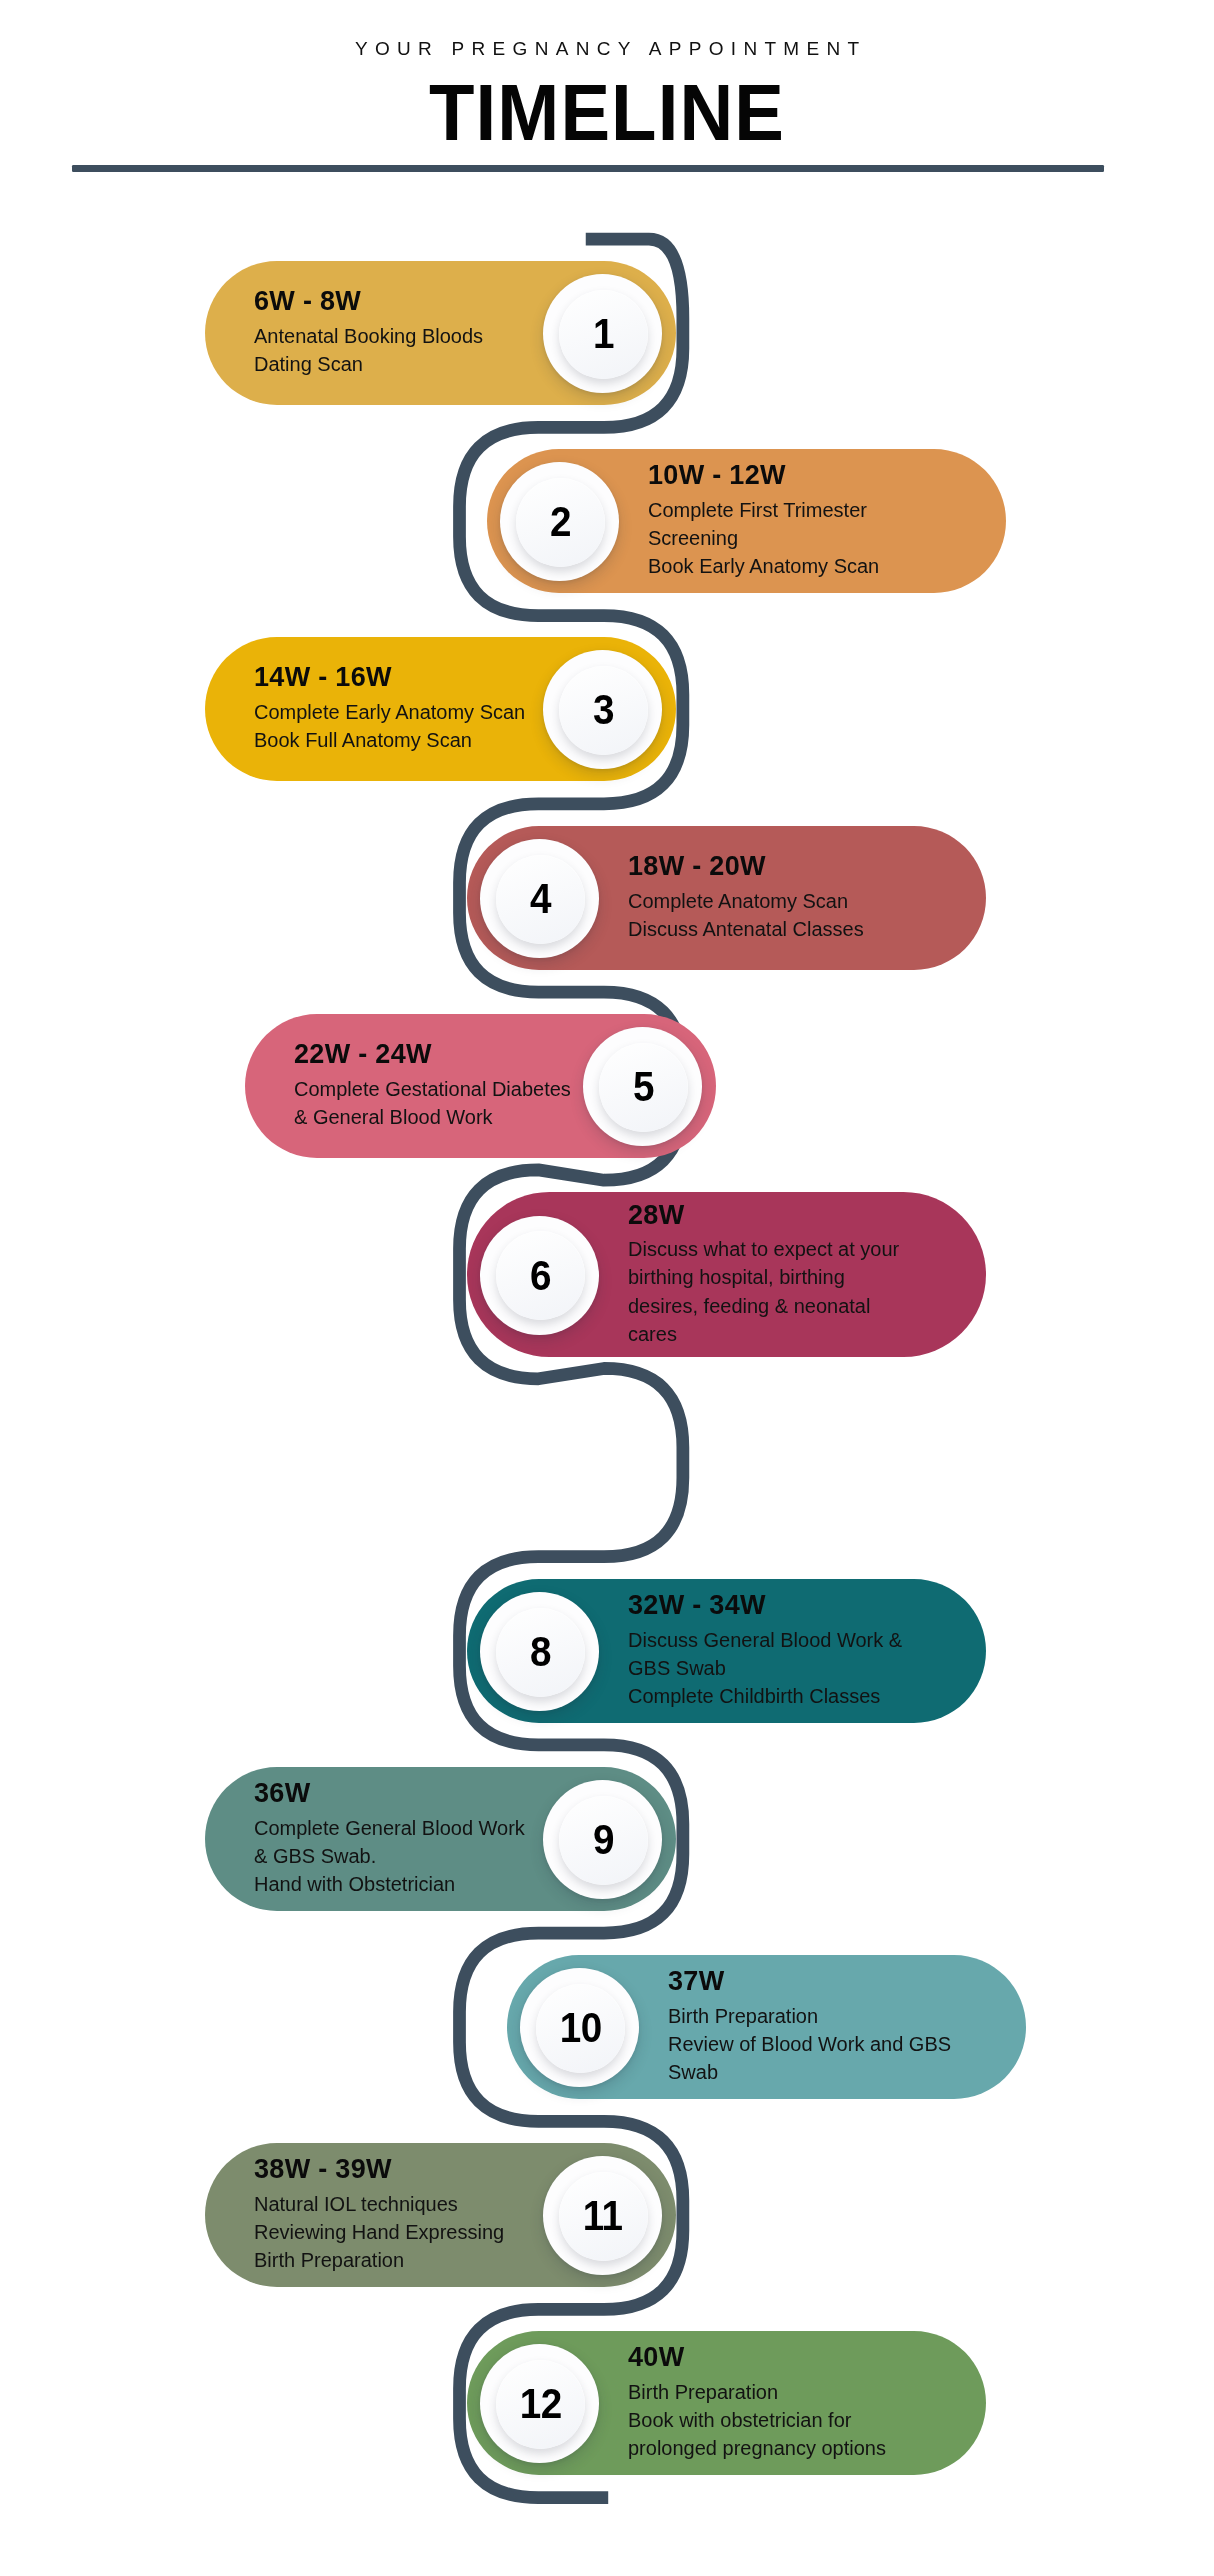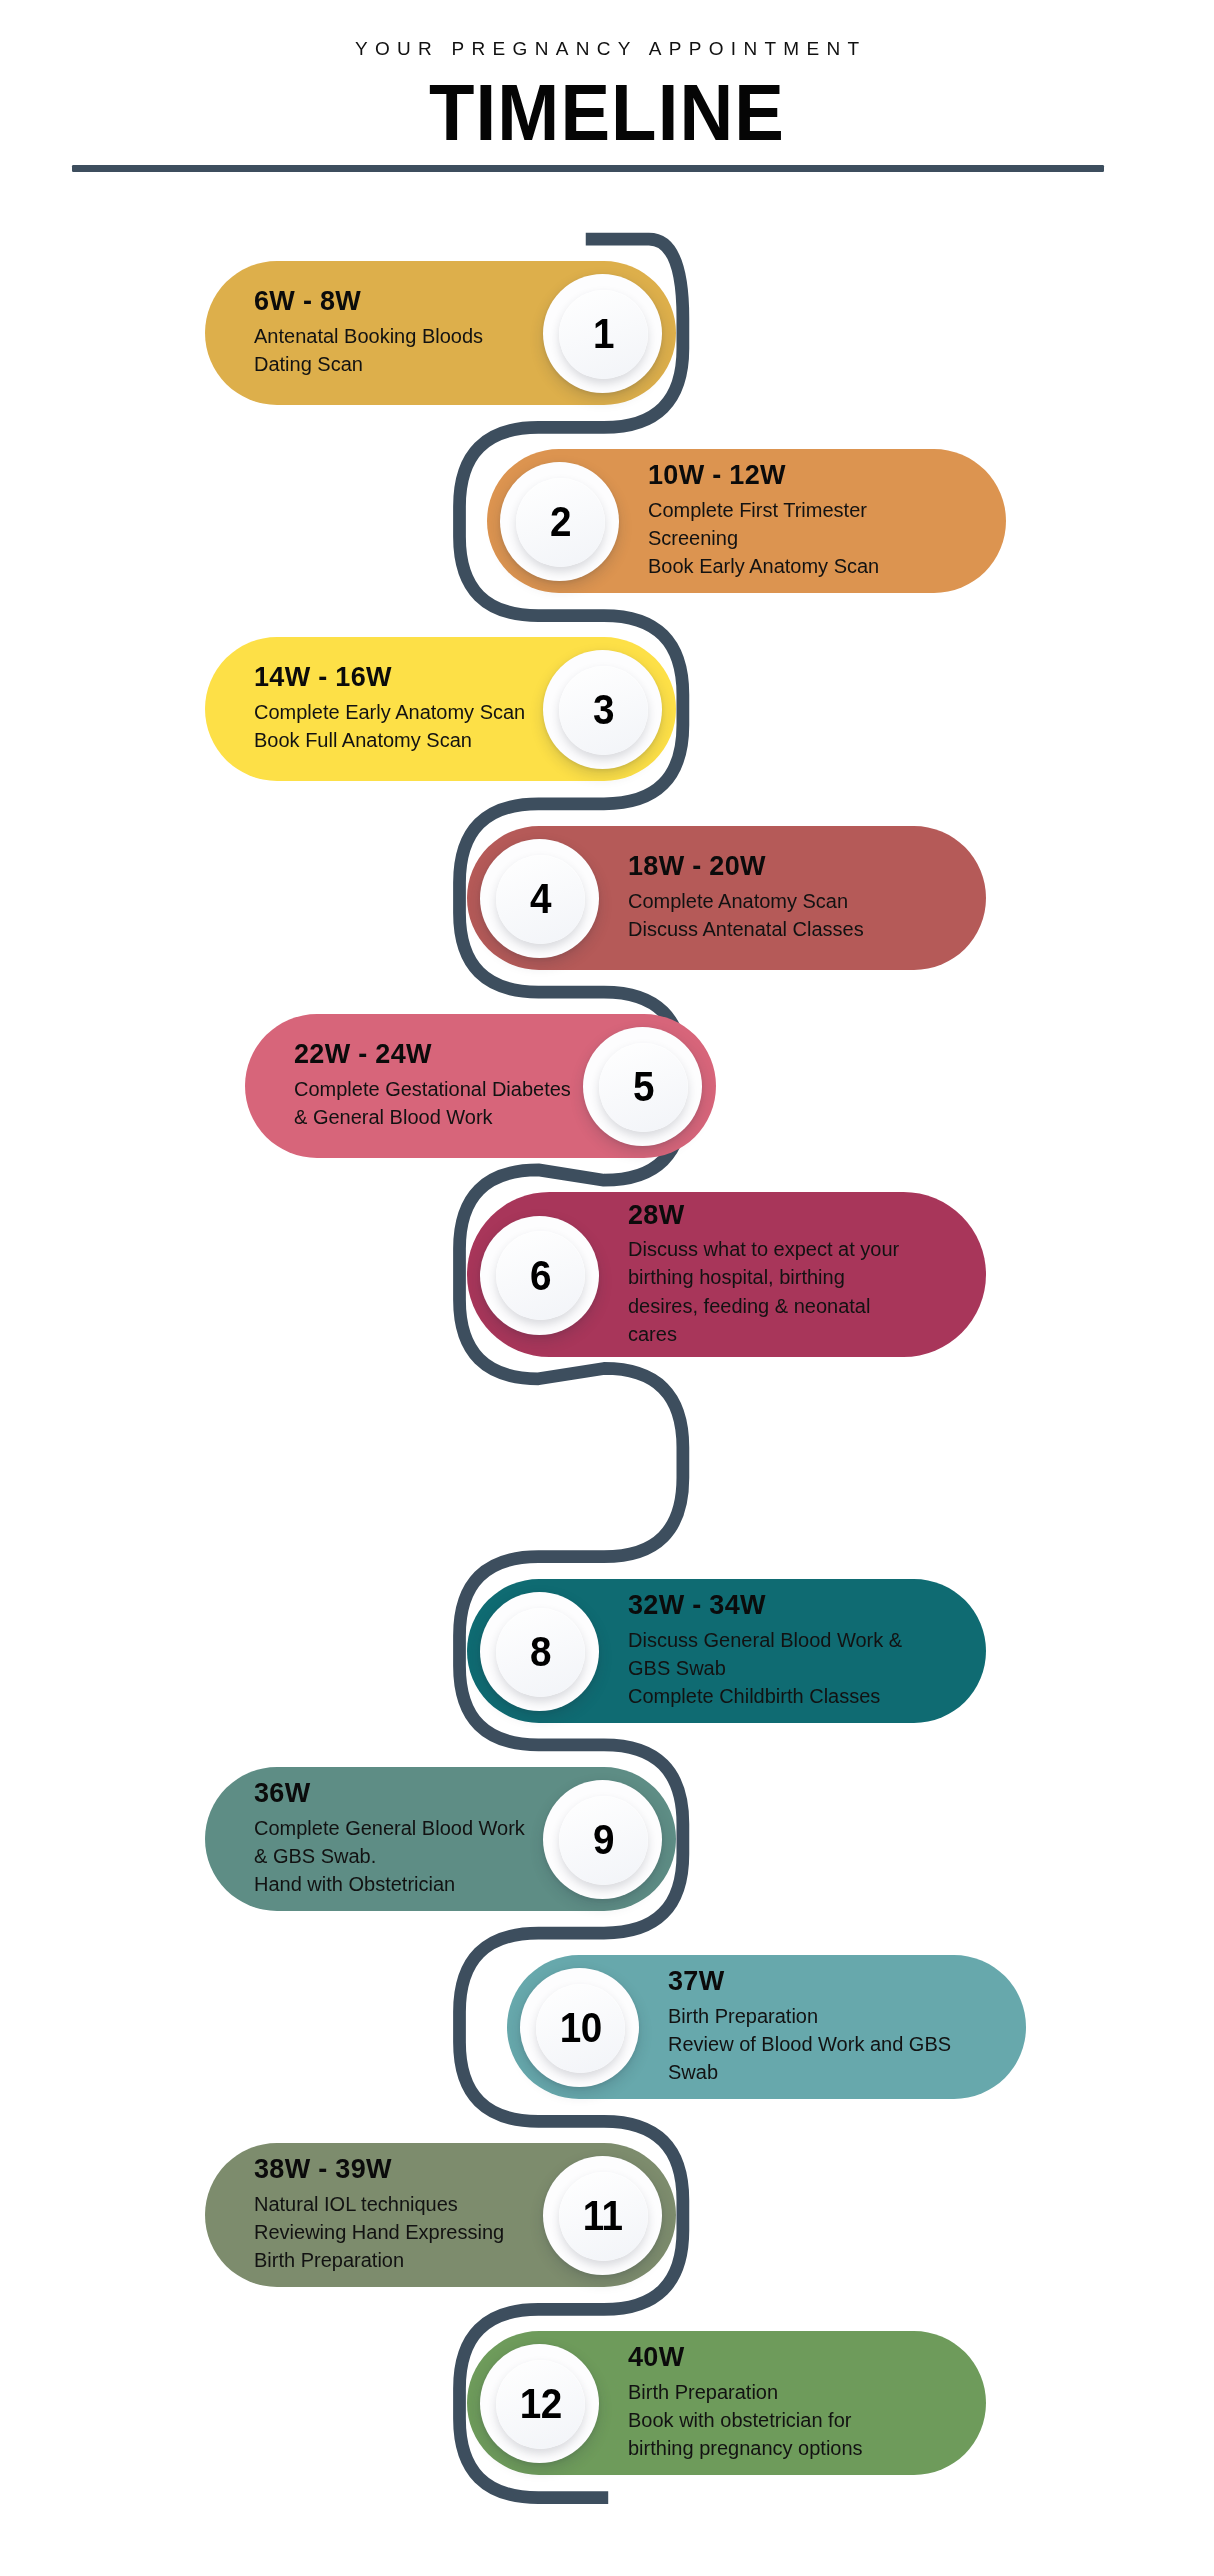--- a/index.html
+++ b/index.html
@@ -178,21 +178,21 @@
           <div class="desc">Book Early Anatomy Scan</div>
         </div>
         <div class="badge" style="left: 13.4px;">
           <div class="ring">
             <span class="num">2</span>
           </div>
         </div>
       </div>
     </div>
     <div class="row left" style="top: 637px; height: 144px;">
-      <div class="pill" style="background: #fde047; width: 471px; height: 144px; left: 205px; top: 0px;">
+      <div class="pill" style="background: #eab308; width: 471px; height: 144px; left: 205px; top: 0px;">
         <div class="textwrap">
           <div class="week">14W - 16W</div>
           <div class="desc">Complete Early Anatomy Scan</div>
           <div class="desc">Book Full Anatomy Scan</div>
         </div>
         <div class="badge" style="left: 338px;">
           <div class="ring">
             <span class="num">3</span>
           </div>
         </div>
@@ -301,21 +301,21 @@
           </div>
         </div>
       </div>
     </div>
     <div class="row right" style="top: 2331px; height: 144px;">
       <div class="pill" style="background: rgb(110, 155, 91); width: 519px; height: 144px; left: 467px; top: 0px;">
         <div class="textwrap">
           <div class="week">40W</div>
           <div class="desc">Birth Preparation</div>
           <div class="desc">Book with obstetrician for</div>
-          <div class="desc">birthing pregnancy options</div>
+          <div class="desc">prolonged pregnancy options</div>
         </div>
         <div class="badge" style="left: 13.4px;">
           <div class="ring">
             <span class="num">12</span>
           </div>
         </div>
       </div>
     </div>
   </div>
 

